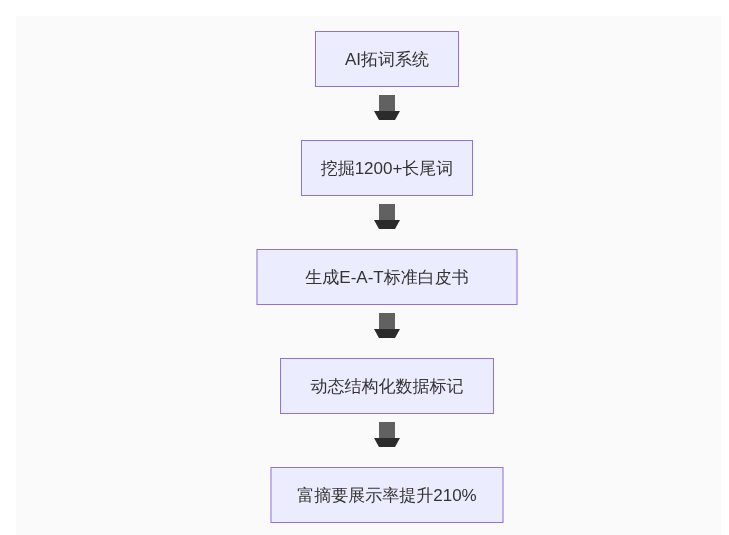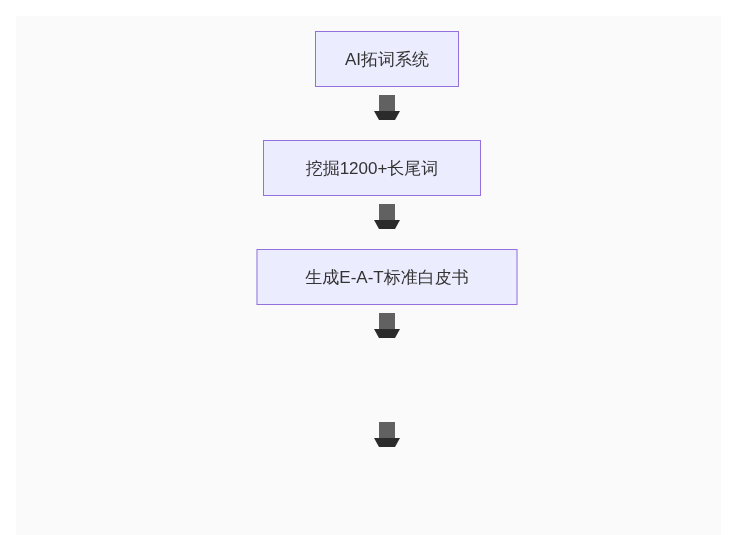--- a/index.html
+++ b/index.html
@@ -58,38 +58,44 @@
 
   <div class="node" style="left:371px; top:15px; width:144px;">
     <span class="label">AI拓词系统</span>
   </div>
 
   <div class="edge" style="left:371px; top:71px; height:53px;">
     <div class="edge-line"></div>
     <div class="edge-head"></div>
   </div>
 
-  <div class="node" style="left:356px; top:124px; width:218px;">
+  <div class="node" style="left:371px; top:124px; width:172px;">
     <span class="label">挖掘1200+长尾词</span>
   </div>
 
   <div class="edge" style="left:371px; top:180px; height:53px;">
     <div class="edge-line"></div>
     <div class="edge-head"></div>
   </div>
 
   <div class="node" style="left:371px; top:233px; width:261px;">
     <span class="label">生成E-A-T标准白皮书</span>
   </div>
 
   <div class="edge" style="left:371px; top:289px; height:53px;">
     <div class="edge-line"></div>
     <div class="edge-head"></div>
   </div>
 
+  <div class="node" style="left:371px; top:342px; width:214px;">
+    <span class="label">动态结构化数据标记</span>
+  </div>
 
   <div class="edge" style="left:371px; top:398px; height:53px;">
     <div class="edge-line"></div>
     <div class="edge-head"></div>
   </div>
 
+  <div class="node" style="left:371px; top:451px; width:233px;">
+    <span class="label">富摘要展示率提升210%</span>
+  </div>
 
 </div>
 
 </body></html>

